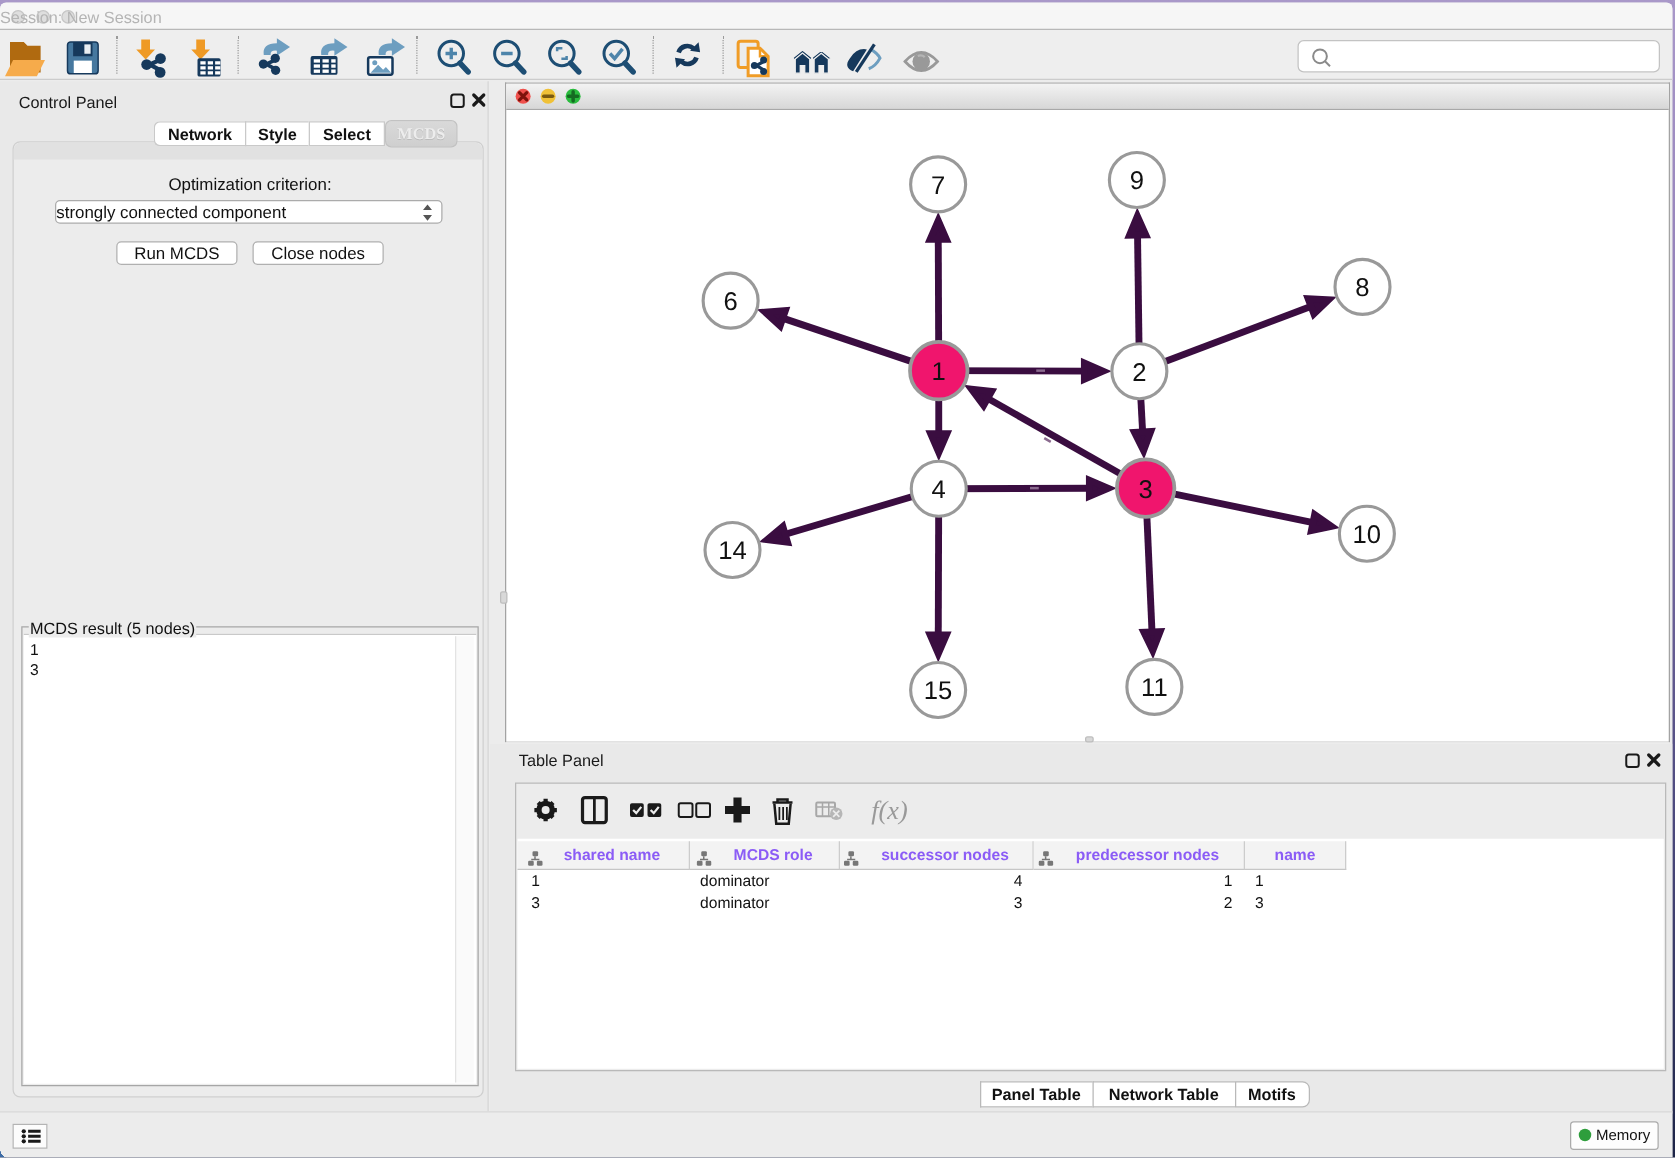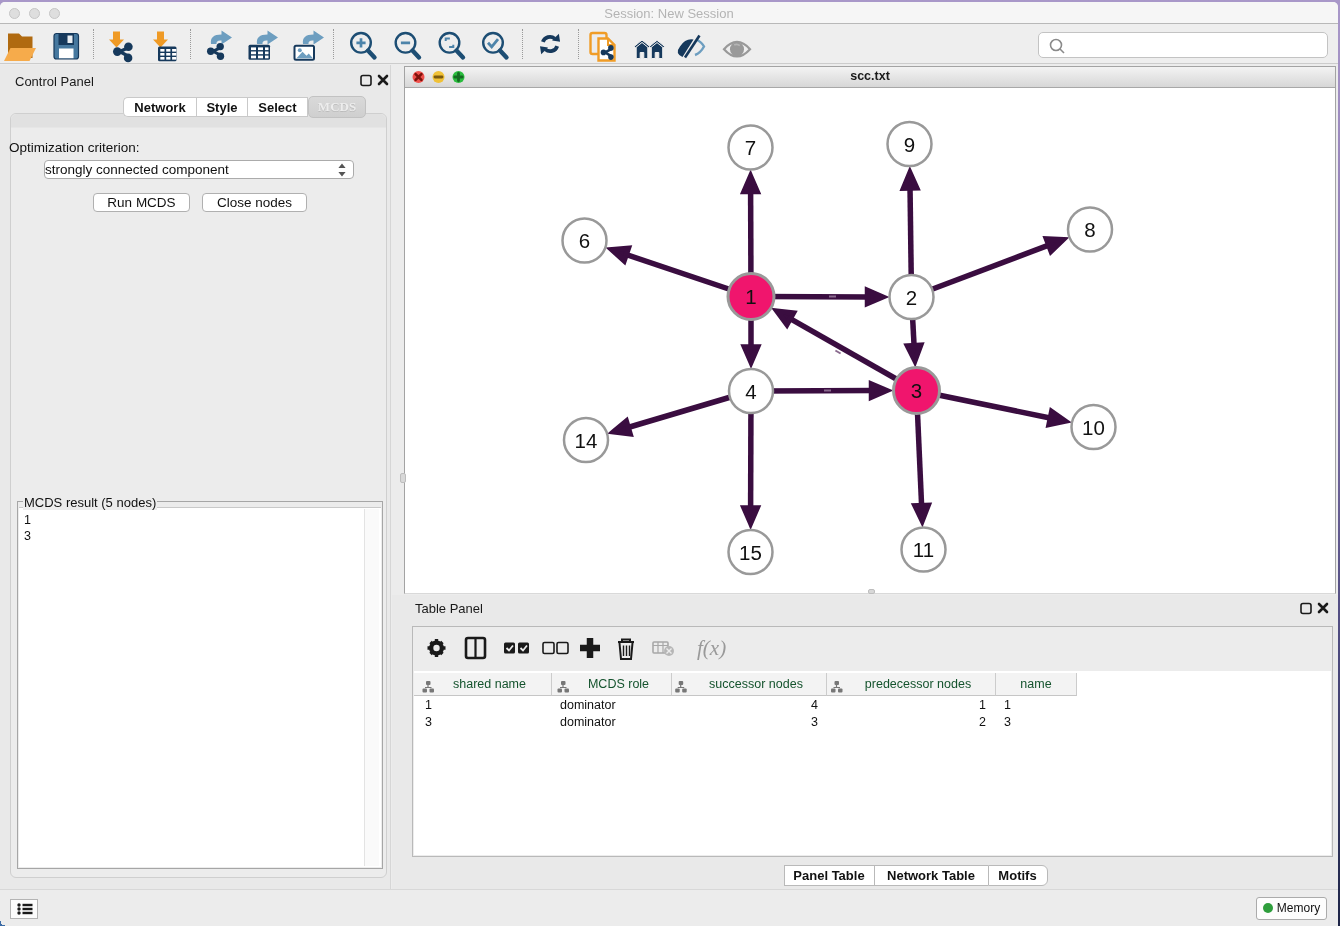--- a/index.html
+++ b/index.html
@@ -7,21 +7,21 @@
   body { font-family:"Liberation Sans", sans-serif; position:relative;
          background:linear-gradient(180deg,#a998c9 0%, #8f7cb5 30%, #4d4a7e 70%, #1d2447 100%); }
   .abs { position:absolute; }
   #win { position:absolute; left:0; top:2px; width:1338px; height:924px;
          background:#ececec; border-radius:5px 5px 0 0; overflow:hidden; }
   
   #titlebar { position:absolute; left:0; top:0; width:100%; height:21.5px;
               background:#f6f6f6; border-bottom:1px solid #b8b8b8; }
   .tl { position:absolute; top:6px; width:11px; height:11px; border-radius:50%;
         background:#dedede; border:1px solid #c6c6c6; }
-  #wtitle { position:absolute; top:3.5px; left:0; width:100%; text-align:center;
+  #wtitle { position:absolute; top:3.5px; left:0; width:100%; text-align:left;
             font-size:13px; color:#b4b4b4; }
   
   #toolbar { position:absolute; left:0; top:21.5px; width:100%; height:40px;
              background:#eeeeee; border-bottom:1px solid #cccccc; }
   .sep { position:absolute; top:5px; height:30px; width:0;
          border-left:1px dotted #9a9a9a; }
   #search { position:absolute; left:1038px; top:8px; width:290px; height:26px;
             background:#fff; border:1px solid #c3c3c3; border-radius:5px; }
   
   #cpanel { position:absolute; left:0; top:63px; width:391px; height:824px;
@@ -29,21 +29,21 @@
   #cptitle { position:absolute; left:15px; top:9px; font-size:13px; color:#1a1a1a; }
   #cpbody { position:absolute; left:10px; top:48px; width:377px; height:765px;
             background:#ececec; border:1px solid #cfcfcf; border-radius:6px; }
   .tabrow { position:absolute; top:32px; left:79px; height:20px; display:flex; font-size:13px; }
   .tab { background:#fff; border:1px solid #c9c9c9; border-right:none; padding:2px 0 0 0;
          text-align:center; color:#111; height:20px; font-weight:bold; }
   .tab:first-child { border-radius:5px 0 0 5px;margin-left:44px; }
   .tabsel { background:linear-gradient(#d9d9d9,#cfcfcf); color:#ededed; border:1px solid #c2c2c2;
             border-radius:5px; height:22px; text-shadow:0 1px 0 #bbb;font-family:Liberation Serif, serif; }
   
-  #optlabel { position:absolute; left:9px; top:75px; width:382px; font-size:13.5px; color:#111; }
+  #optlabel { position:absolute; left:9px; top:75px; width:382px; text-align:center; font-size:13.5px; color:#111; }
   #combo { position:absolute; left:44px; top:95px; width:310px; height:19px; background:#fff;
            border:1px solid #ababab; border-radius:4px; font-size:13.5px; color:#111;
            line-height:17px; padding-left:0; }
   .btn { position:absolute; top:128px; height:19px; background:#fff; border:1px solid #b0b0b0;
          border-radius:4px; font-size:13.5px; color:#111; text-align:center; line-height:17px; }
   
   #fs { position:absolute; left:17px; top:436px; width:366px; height:368px;
         border:1px solid #a6a6a6; }
   #fslegend { position:absolute; left:5px; top:-7px; background:#ececec; font-size:13px; color:#111; padding:0 1px; }
   #fswhite { position:absolute; left:1px; top:4.5px; right:1px; bottom:1px; background:#fff; border-top:1px solid #c9c9c9;}
@@ -55,21 +55,21 @@
               background:linear-gradient(#f3f3f3,#d7d7d7); border-bottom:1px solid #a8a8a8; }
   #netname { position:absolute; top:2px; left:0; width:100%; text-align:center; font-size:12.5px; color:#1a1a1a; }
   
   #tpanel { position:absolute; left:392px; top:593px; width:946px; height:296px; background:#e9e9e9; }
   #tptitle { position:absolute; left:23px; top:6px; font-size:13px; color:#1a1a1a; }
   #tbox { position:absolute; left:20px; top:31px; width:921px; height:231px;
           background:#ececec; border:1px solid #b9b9b9; }
   #ttable { position:absolute; left:1px; top:44px; right:1px; bottom:1px; background:#fff; }
   .hdr { position:absolute; top:2px; height:23px; background:#f3f3f3;
          border-bottom:1px solid #c6c6c6; border-right:1px solid #cccccc;
-         font-size:12.5px; color:#14532d; text-align:center; line-height:23px; }
+         font-size:12.5px; color:#8b5cf6; text-align:center; line-height:23px;font-weight:bold; }
   .cell { position:absolute; font-size:12.5px; color:#111; height:17px; line-height:17px; }
   
   #btabs { position:absolute; left:302.5px; top:270px; height:21px; display:flex; font-size:13px; }
   .btab { box-sizing:border-box; background:#fff; border:1px solid #b9b9b9; border-right:none; text-align:center;
           line-height:20px; color:#111; font-weight:bold; }
   .btabsel { background:linear-gradient(#cecece,#dcdcdc); color:#c9c9c9; text-shadow:0 1px 0 #eee; }
   
   #status { position:absolute; left:0; top:887px; width:100%; height:37px;
             background:#ececec; border-top:1px solid #d8d8d8; }
   #memorybtn { position:absolute; right:11px; top:7px; width:71px; height:23px; background:#fdfdfd;
@@ -283,21 +283,20 @@
   <div id="netwin">
     <div id="nettitle">
       <svg width="80" height="21" style="position:absolute;left:-1px;top:-1px;">
         <circle cx="14.5" cy="11" r="6" fill="#ef504c"></circle>
         <path d="M11.6,8.1 l5.8,5.8 M17.4,8.1 l-5.8,5.8" stroke="#7d120b" stroke-width="2.6" stroke-linecap="round"></path>
         <circle cx="34.5" cy="11" r="6" fill="#f0c137"></circle>
         <path d="M31,11 h7" stroke="#7a5a10" stroke-width="2.8" stroke-linecap="round"></path>
         <circle cx="54.5" cy="11" r="6" fill="#2abc3e"></circle>
         <path d="M54.5,7.3 v7.4 M50.8,11 h7.4" stroke="#156b22" stroke-width="2.8" stroke-linecap="round"></path>
       </svg>
-      <div id="netname" style="font-weight:bold;">scc.txt</div>
     </div>
     <div id="graph">
         <svg width="930" height="505" style="position:absolute;left:-0.5px;top:20.5px;" font-family="Liberation Sans, sans-serif" font-size="20.5px">
       <g stroke="#3a0d40" stroke-width="5.5" fill="#3a0d40">
       <line x1="346" y1="209.5" x2="345.6" y2="102.5"></line>
             <polygon points="345.6,89.5 352.1,104.5 339.1,104.5"></polygon>
       <line x1="346" y1="209.5" x2="219.3" y2="166.9"></line>
             <polygon points="207.0,162.7 223.3,161.4 219.1,173.7"></polygon>
       <line x1="346" y1="209.5" x2="464.5" y2="209.9"></line>
             <polygon points="477.5,209.9 462.5,216.4 462.5,203.4"></polygon>

